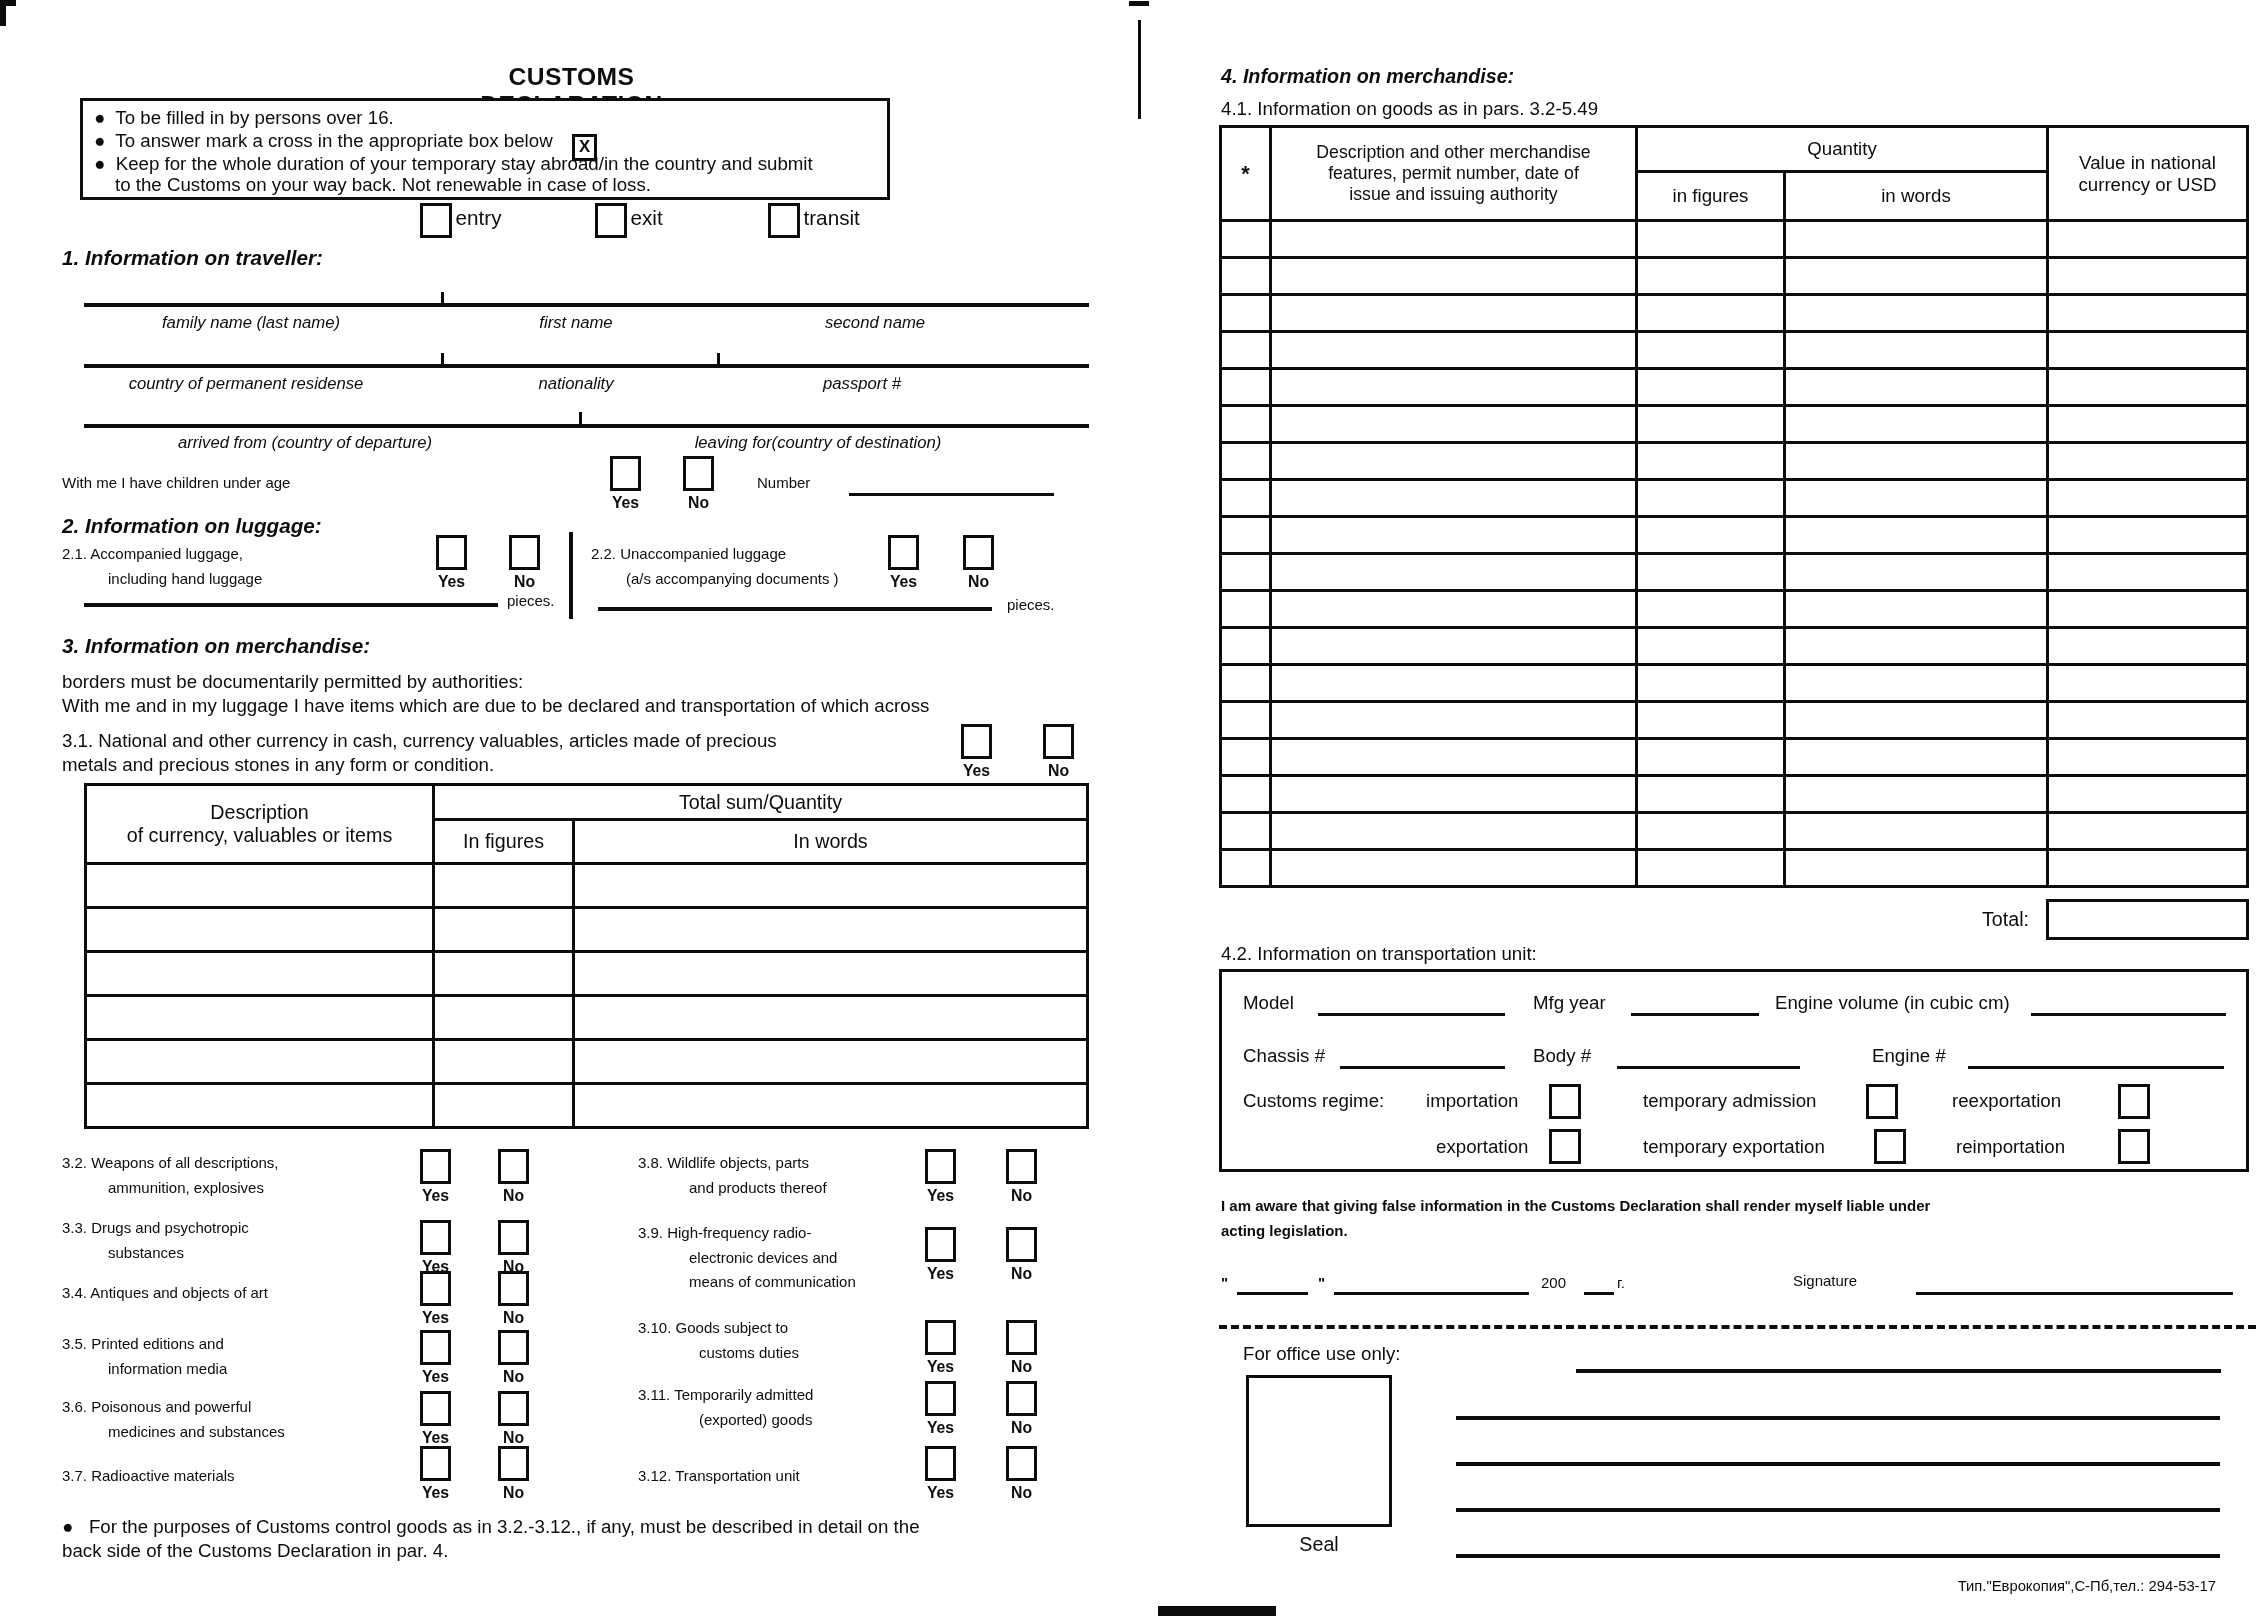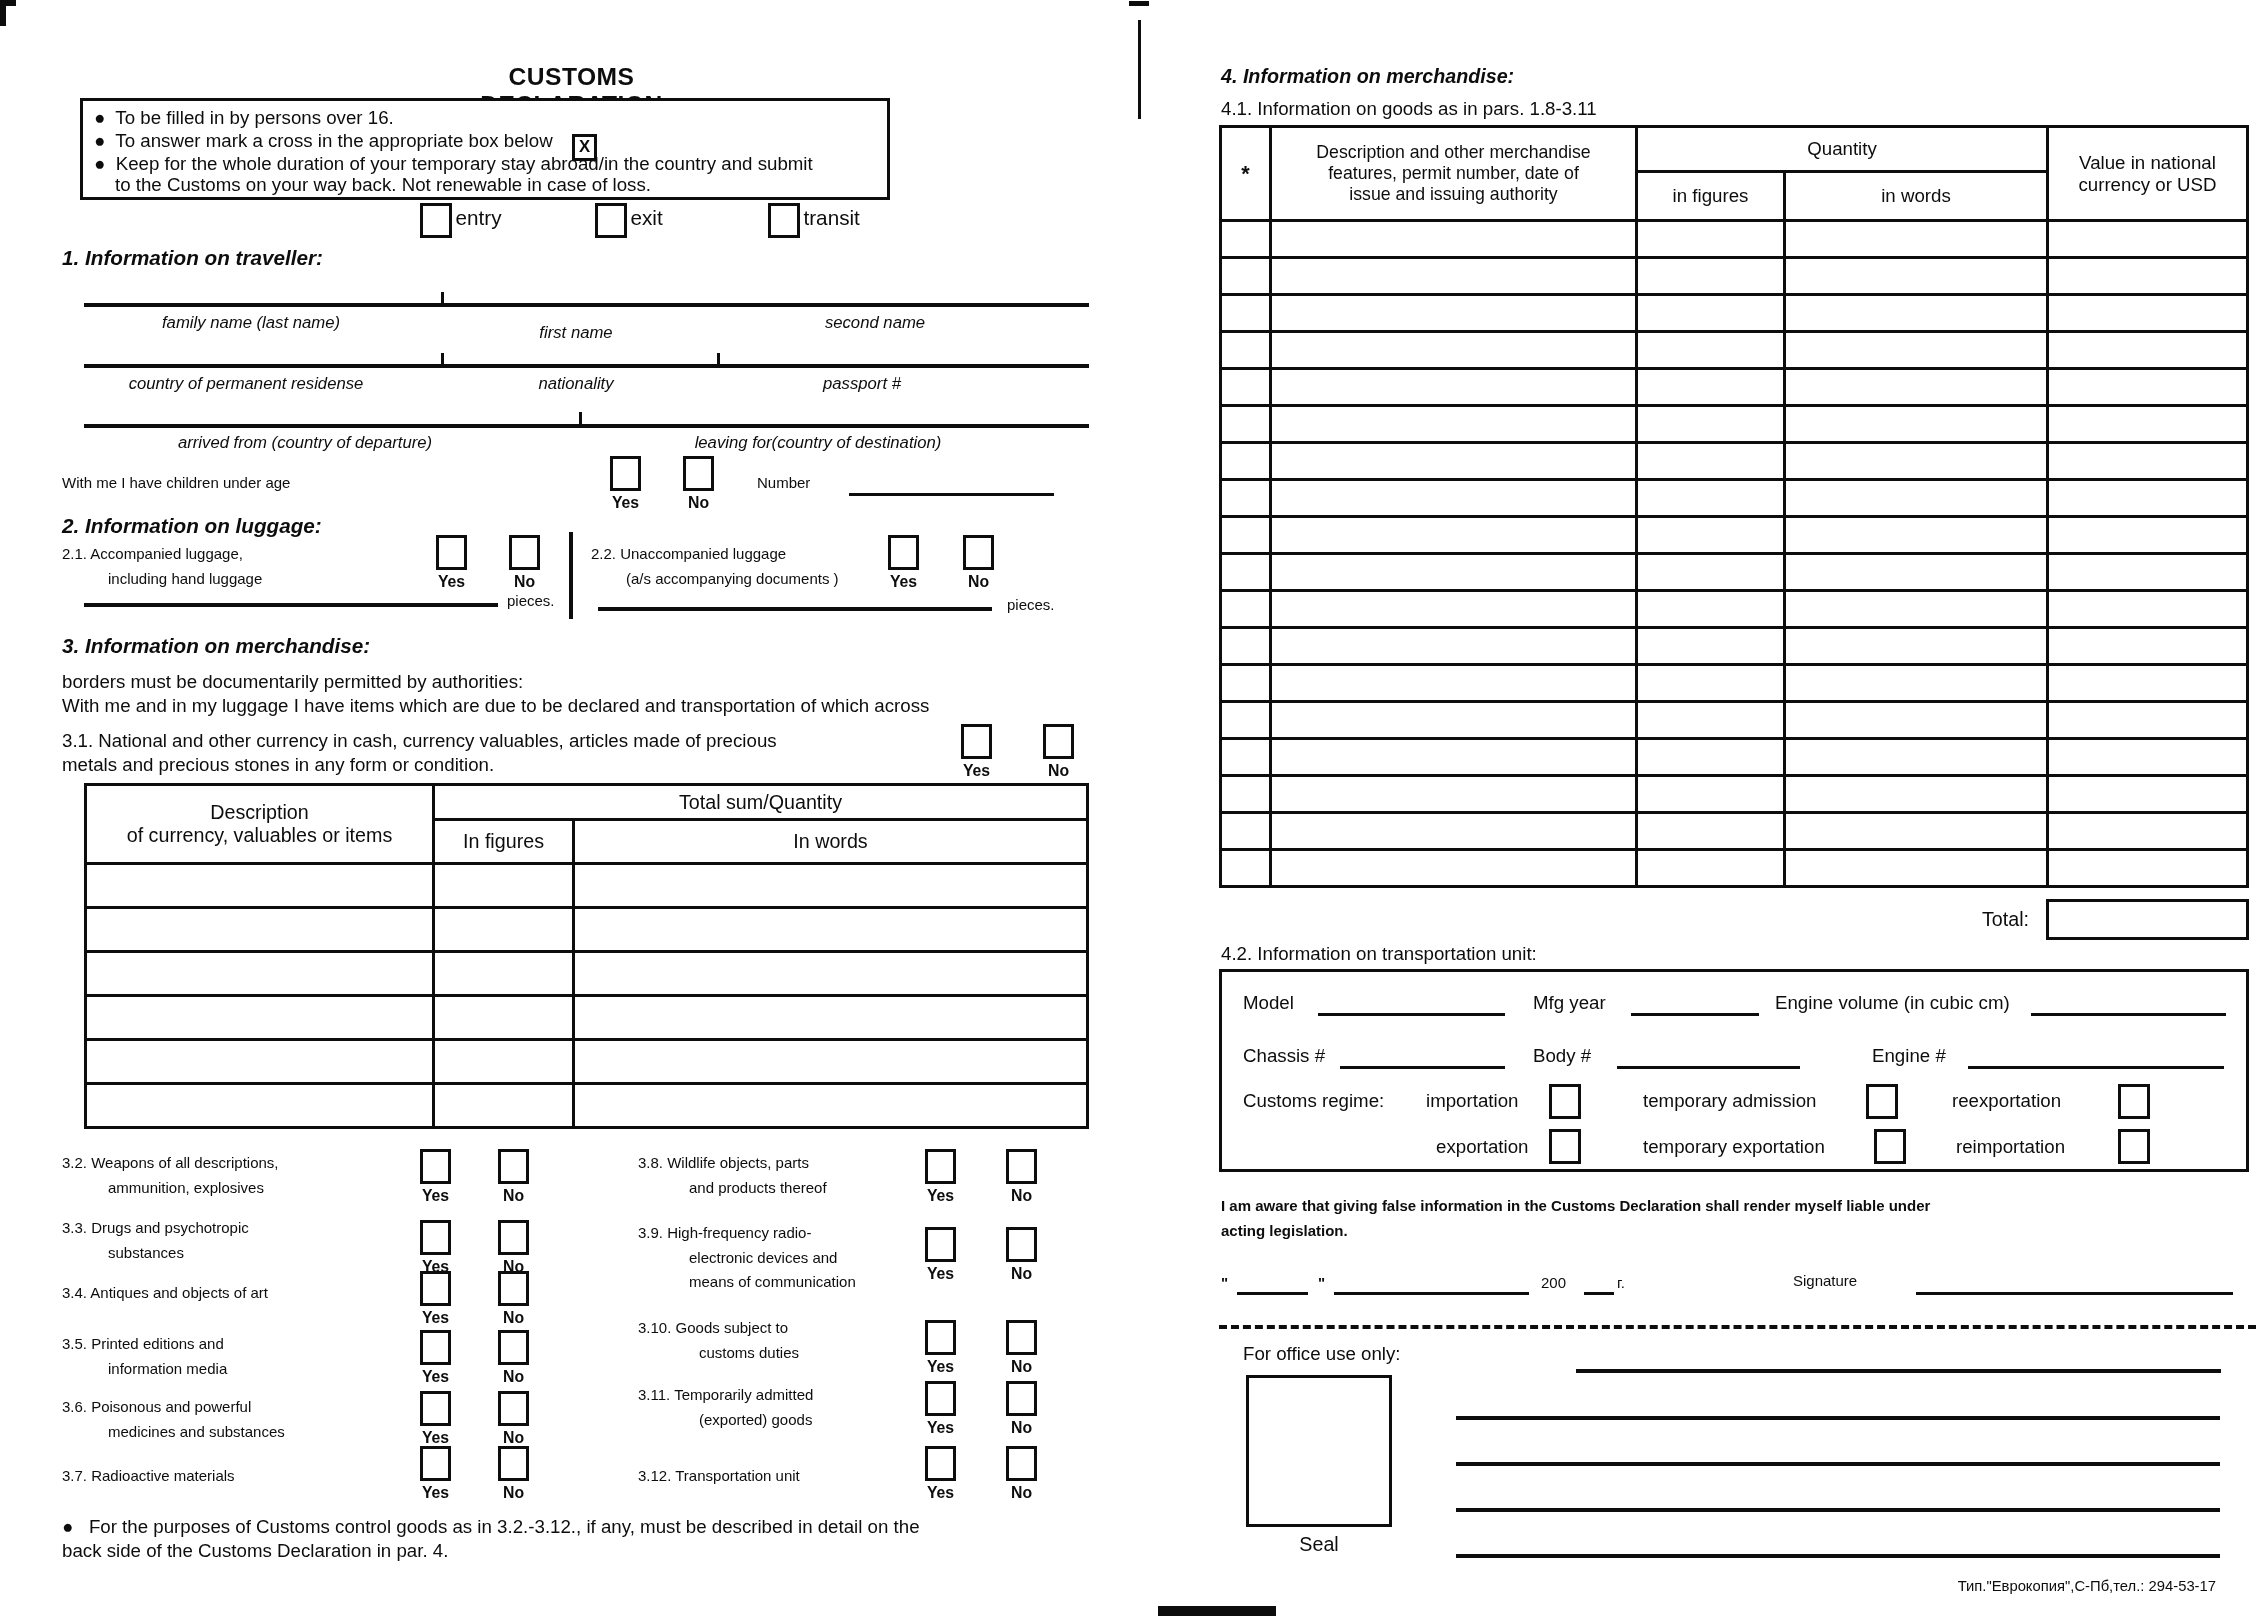--- a/index.html
+++ b/index.html
@@ -71,21 +71,21 @@
   <div class="opt" style="left:727px;top:203px;">
     <span class="cb"></span>
     <span class="olabel">transit</span>
   </div>
 
   <div class="h" style="left:62px;top:246px;">1. Information on traveller:</div>
 
   <div class="hl" style="left:84px;top:303px;width:1005px;"></div>
   <div class="tick" style="left:441px;top:292px;"></div>
   <div class="flabel" style="left:251px;top:313px;">family name (last name)</div>
-  <div class="flabel" style="left:576px;top:323px;text-align:center;">first name</div>
+  <div class="flabel" style="left:576px;top:313px;text-align:center;">first name</div>
   <div class="flabel" style="left:875px;top:313px;">second name</div>
 
   <div class="hl" style="left:84px;top:364px;width:1005px;"></div>
   <div class="tick" style="left:441px;top:353px;"></div>
   <div class="tick" style="left:717px;top:353px;"></div>
   <div class="flabel" style="left:246px;top:374px;">country of permanent residense</div>
   <div class="flabel" style="left:576px;top:374px;">nationality</div>
   <div class="flabel" style="left:862px;top:374px;">passport #</div>
 
   <div class="hl" style="left:84px;top:424px;width:1005px;"></div>
@@ -323,21 +323,21 @@
     <span class="cb"></span><span class="cap">No</span>
   </div>
 
   <div class="t" style="left:62px;top:1515px;">
     <span>●</span>&nbsp;&nbsp;
     <span>For the purposes of Customs control goods as in 3.2.-3.12., if any, must be described in detail on the</span>
   </div>
   <div class="t" style="left:62px;top:1539px;">back side of the Customs Declaration in par. 4.</div>
 
   <div class="h" style="left:1221px;top:65px;font-size:19.7px;">4. Information on merchandise:</div>
-  <div class="t" style="left:1221px;top:97px;">4.1. Information on goods as in pars. 1.8-3.11</div>
+  <div class="t" style="left:1221px;top:97px;">4.1. Information on goods as in pars. 3.2-5.49</div>
 
   <table class="tbl" style="left:1219px;top:125px;width:1030px;">
     <colgroup>
         <col style="width:50px">
         <col style="width:366px">
         <col style="width:148px">
         <col style="width:263px">
         <col>
       </colgroup>
     <thead>

